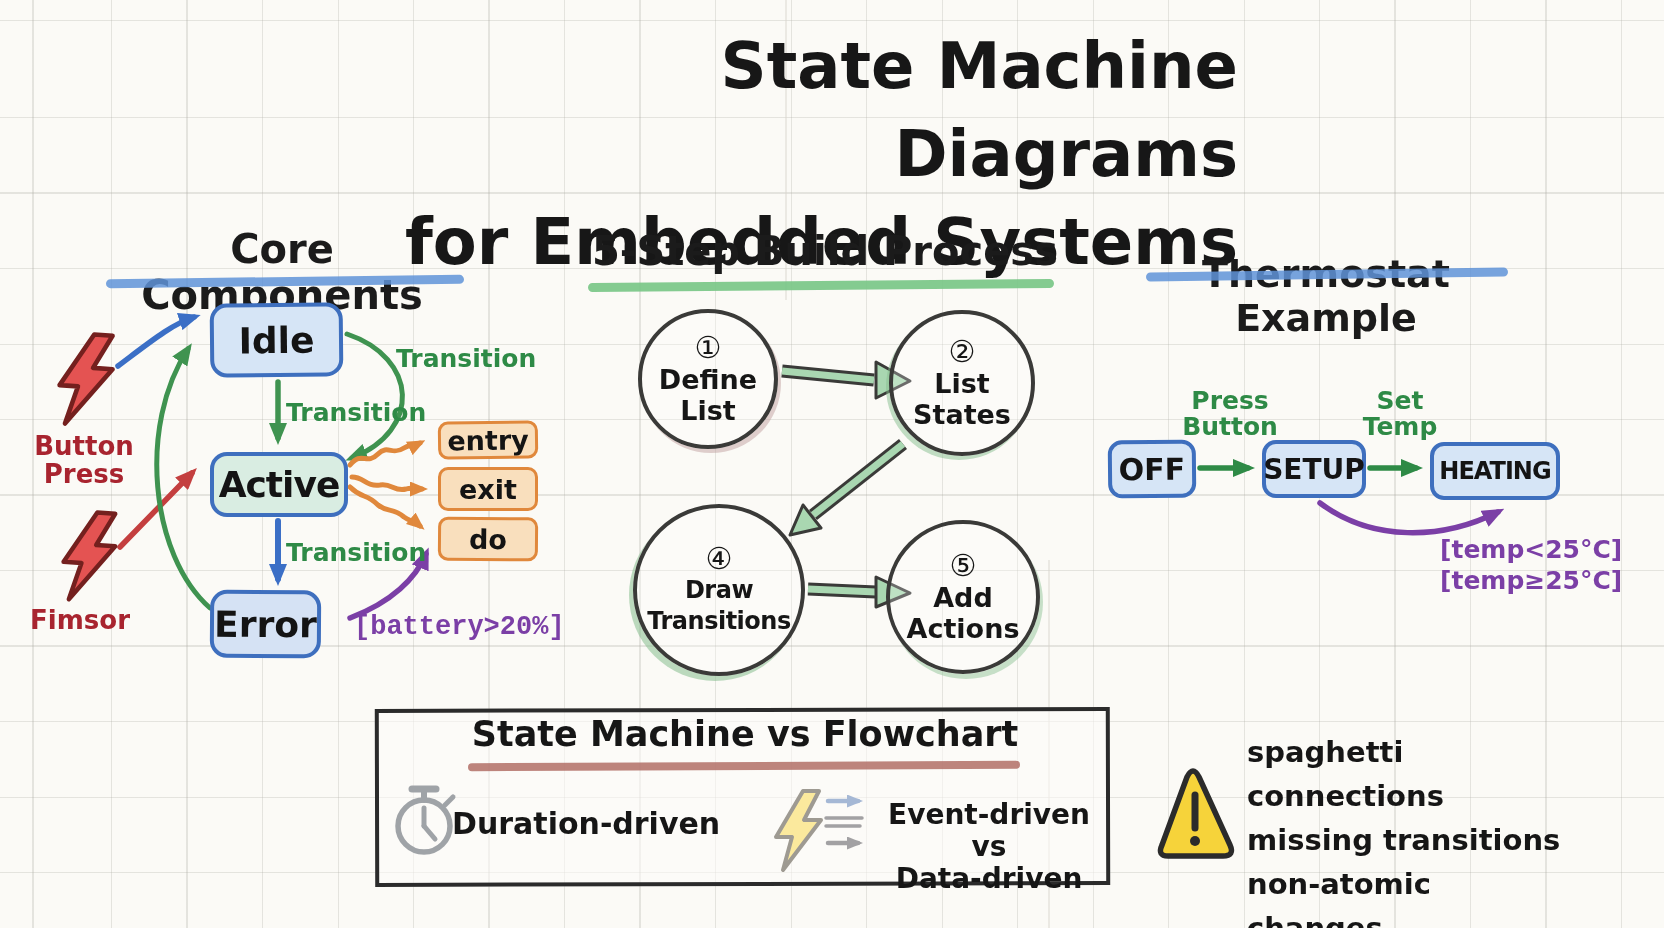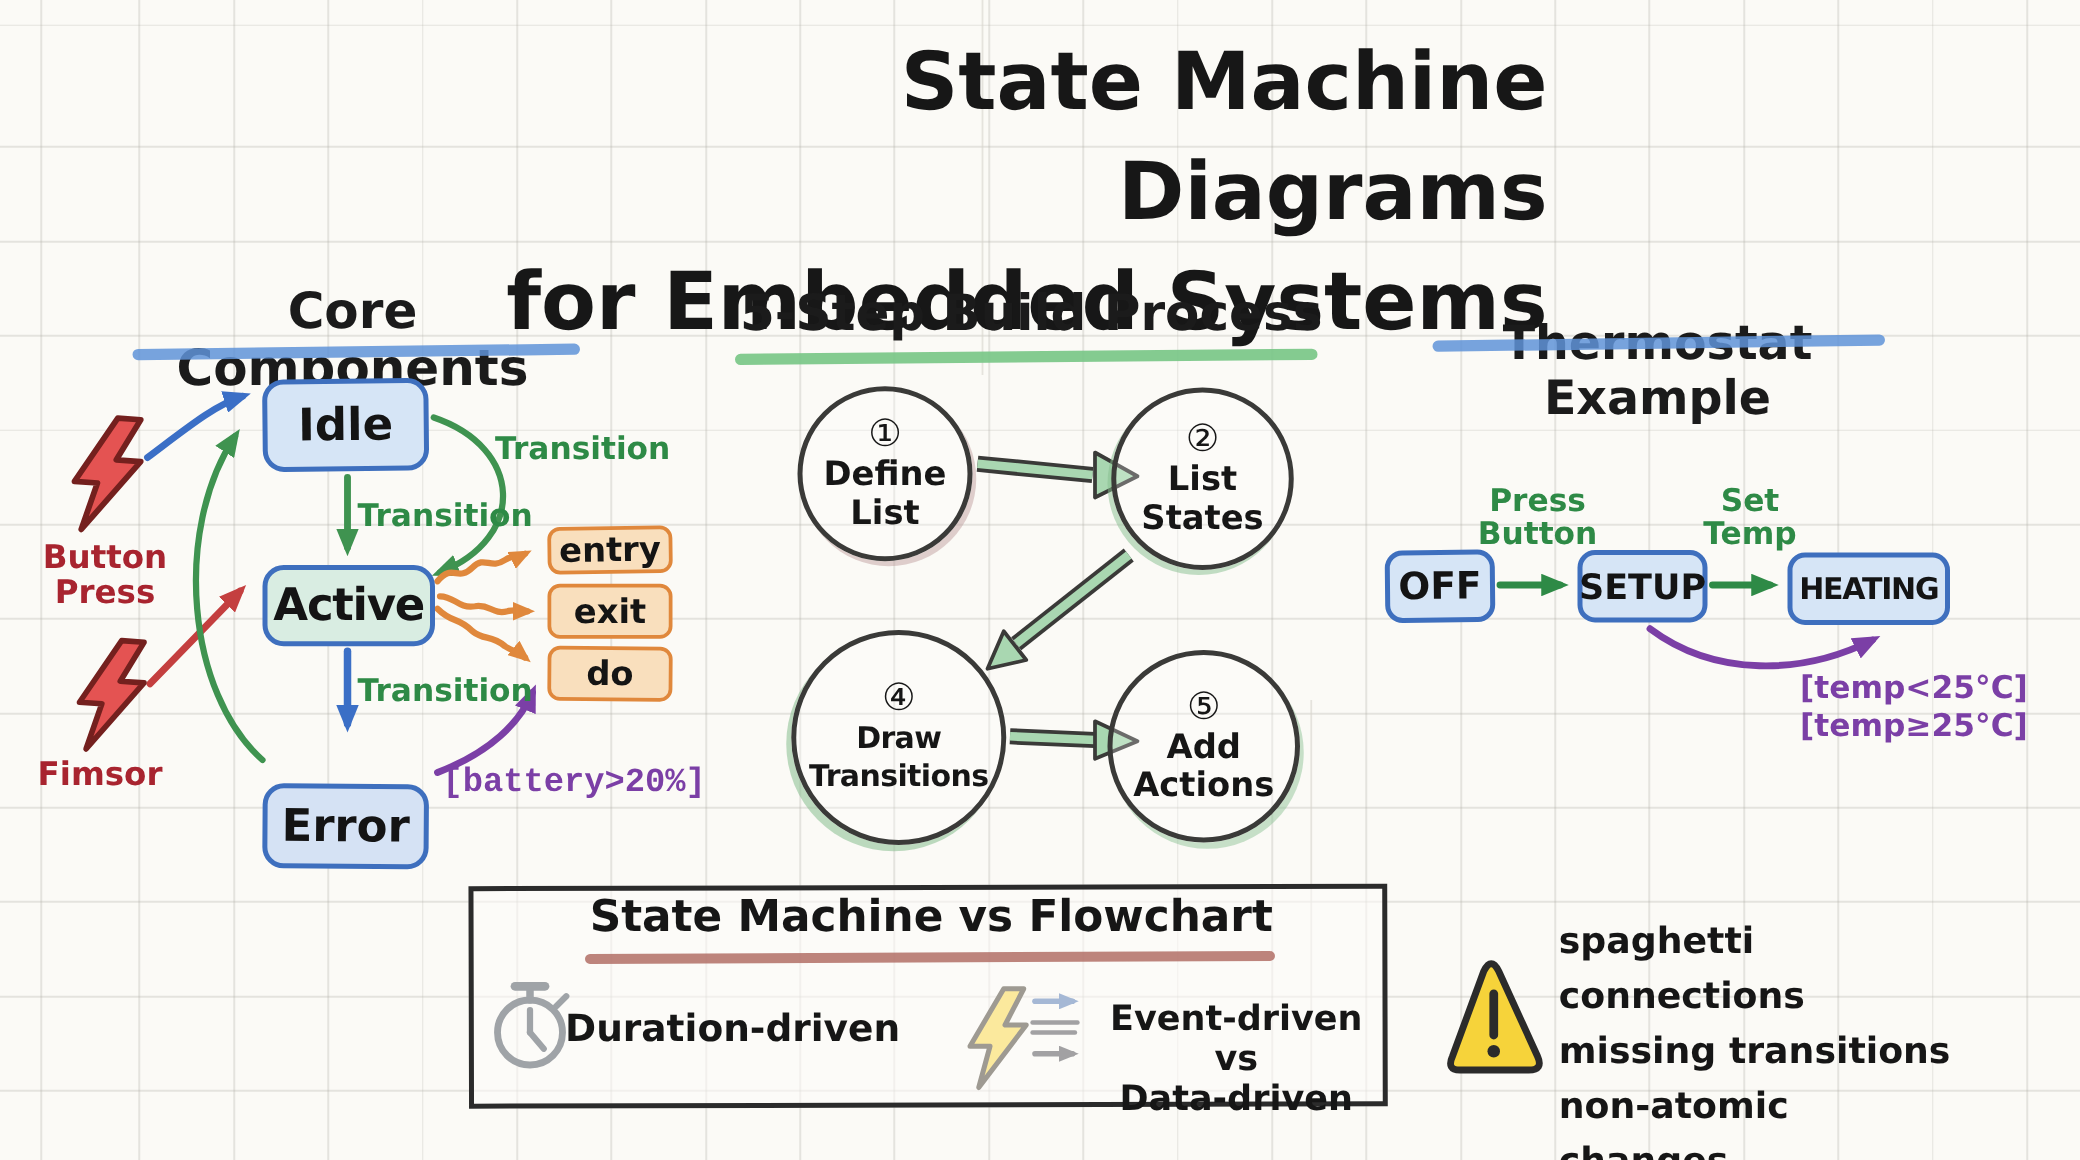--- a/index.html
+++ b/index.html
@@ -27,21 +27,21 @@
   .underline{height:9px;border-radius:6px;}
   .u-core{left:106px;top:277px;width:358px;background:#5f93d8;transform:rotate(-0.7deg);opacity:.85;}
   .u-process{left:588px;top:281px;width:466px;background:#77c585;transform:rotate(-0.5deg);opacity:.9;}
   .u-thermo{left:1146px;top:270px;width:362px;background:#5f93d8;transform:rotate(-0.8deg);opacity:.85;}
   .u-compare{left:468px;top:762px;width:552px;height:8px;background:#b26f66;transform:rotate(-0.25deg);opacity:.85;}
 
   
   .state{border:4.5px solid #3e6fbe;border-radius:17px;display:flex;align-items:center;justify-content:center;font-weight:700;font-size:36px;color:#141414;box-sizing:border-box;}
   .st-idle{left:210px;top:303px;width:133px;height:74px;background:#d6e5f6;transform:rotate(-0.6deg);}
   .st-active{left:210px;top:452px;width:138px;height:65px;background:#d9ede2;letter-spacing:-1px;}
-  .st-error{left:210px;top:590px;width:133px;height:68px;background:#d5e2f4;transform:rotate(0.4deg);margin-top:37px;}
+  .st-error{left:210px;top:590px;width:111px;height:68px;background:#d5e2f4;transform:rotate(0.4deg);}
 
   
   .evt{color:#a8242f;font-weight:700;font-size:26px;line-height:28px;text-align:center;}
   .evt1{left:26px;top:432px;width:116px;}
   .evt2{left:22px;top:606px;width:116px;}
 
   
   .trans{color:#2e8a46;font-weight:700;font-size:25px;}
   .tr-right{left:396px;top:344px;width:150px;}
   .tr-mid{left:286px;top:398px;width:140px;}

